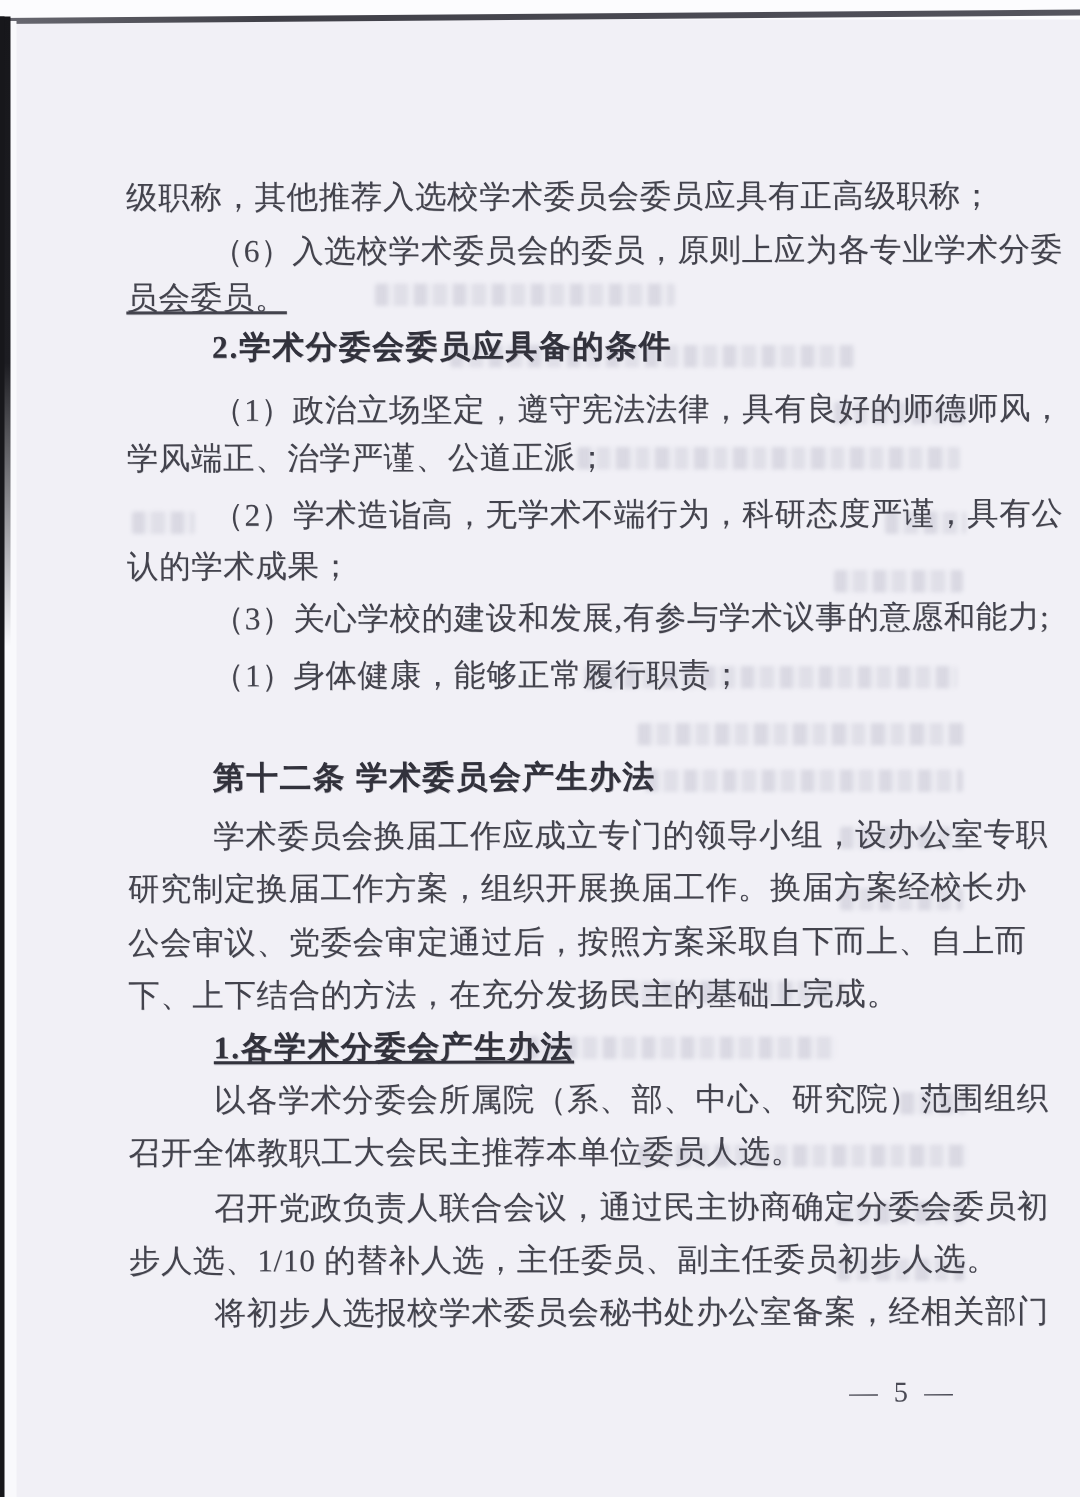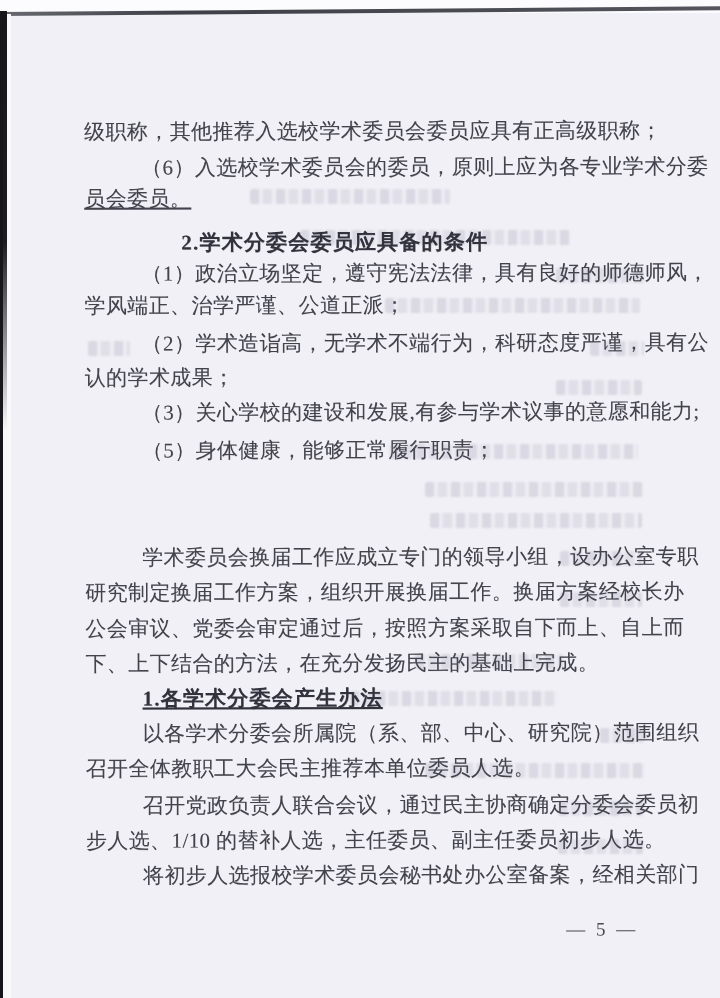--- a/index.html
+++ b/index.html
@@ -112,27 +112,28 @@
 <div class="smudge" style="left:350px; top:691px; width:208px;"></div>
 <div class="smudge" style="left:600px; top:728px; width:44px;"></div>
 <div class="smudge" style="left:425px; top:763px; width:220px;"></div>
 <div class="smudge" style="left:558px; top:801px; width:85px;"></div>
 <div class="smudge" style="left:558px; top:839px; width:85px;"></div>
 
 <div class="page-content">
   <p class="line" style="top:118px;">级职称，其他推荐入选校学术委员会委员应具有正高级职称；</p>
   <p class="line indent" style="top:154px;">（6）入选校学术委员会的委员，原则上应为各专业学术分委</p>
   <p class="line" style="top:185px;text-decoration:underline;">员会委员。</p>
-  <p class="line indent heading" style="top:229px;margin-left:40px;">2.学术分委会委员应具备的条件</p>
+  <p class="line indent heading" style="top:218px;">2.学术分委会委员应具备的条件</p>
   <p class="line indent" style="top:260px;">（1）政治立场坚定，遵守宪法法律，具有良好的师德师风，</p>
   <p class="line" style="top:292px;">学风端正、治学严谨、公道正派；</p>
   <p class="line indent" style="top:330px;">（2）学术造诣高，无学术不端行为，科研态度严谨，具有公</p>
   <p class="line" style="top:364px;">认的学术成果；</p>
   <p class="line indent" style="top:399px;">（3）关心学校的建设和发展,有参与学术议事的意愿和能力;</p>
-  <p class="line indent" style="top:437px;">（5）身体健康，能够正常履行职责；</p>
+  <p class="line indent" style="top:437px;">（1）身体健康，能够正常履行职责；</p>
+  <p class="line indent heading" style="top:505px;">第十二条 学术委员会产生办法</p>
   <p class="line indent" style="top:544px;">学术委员会换届工作应成立专门的领导小组，设办公室专职</p>
   <p class="line" style="top:579px;">研究制定换届工作方案，组织开展换届工作。换届方案经校长办</p>
   <p class="line" style="top:615px;">公会审议、党委会审定通过后，按照方案采取自下而上、自上而</p>
   <p class="line" style="top:650px;">下、上下结合的方法，在充分发扬民主的基础上完成。</p>
   <p class="line indent heading" style="top:685px;text-decoration:underline;">1.各学术分委会产生办法</p>
   <p class="line indent" style="top:720px;">以各学术分委会所属院（系、部、中心、研究院）范围组织</p>
   <p class="line" style="top:755px;">召开全体教职工大会民主推荐本单位委员人选。</p>
   <p class="line indent" style="top:792px;">召开党政负责人联合会议，通过民主协商确定分委会委员初</p>
   <p class="line" style="top:827px;">步人选、1/10 的替补人选，主任委员、副主任委员初步人选。</p>
   <p class="line indent" style="top:862px;">将初步人选报校学术委员会秘书处办公室备案，经相关部门</p>

